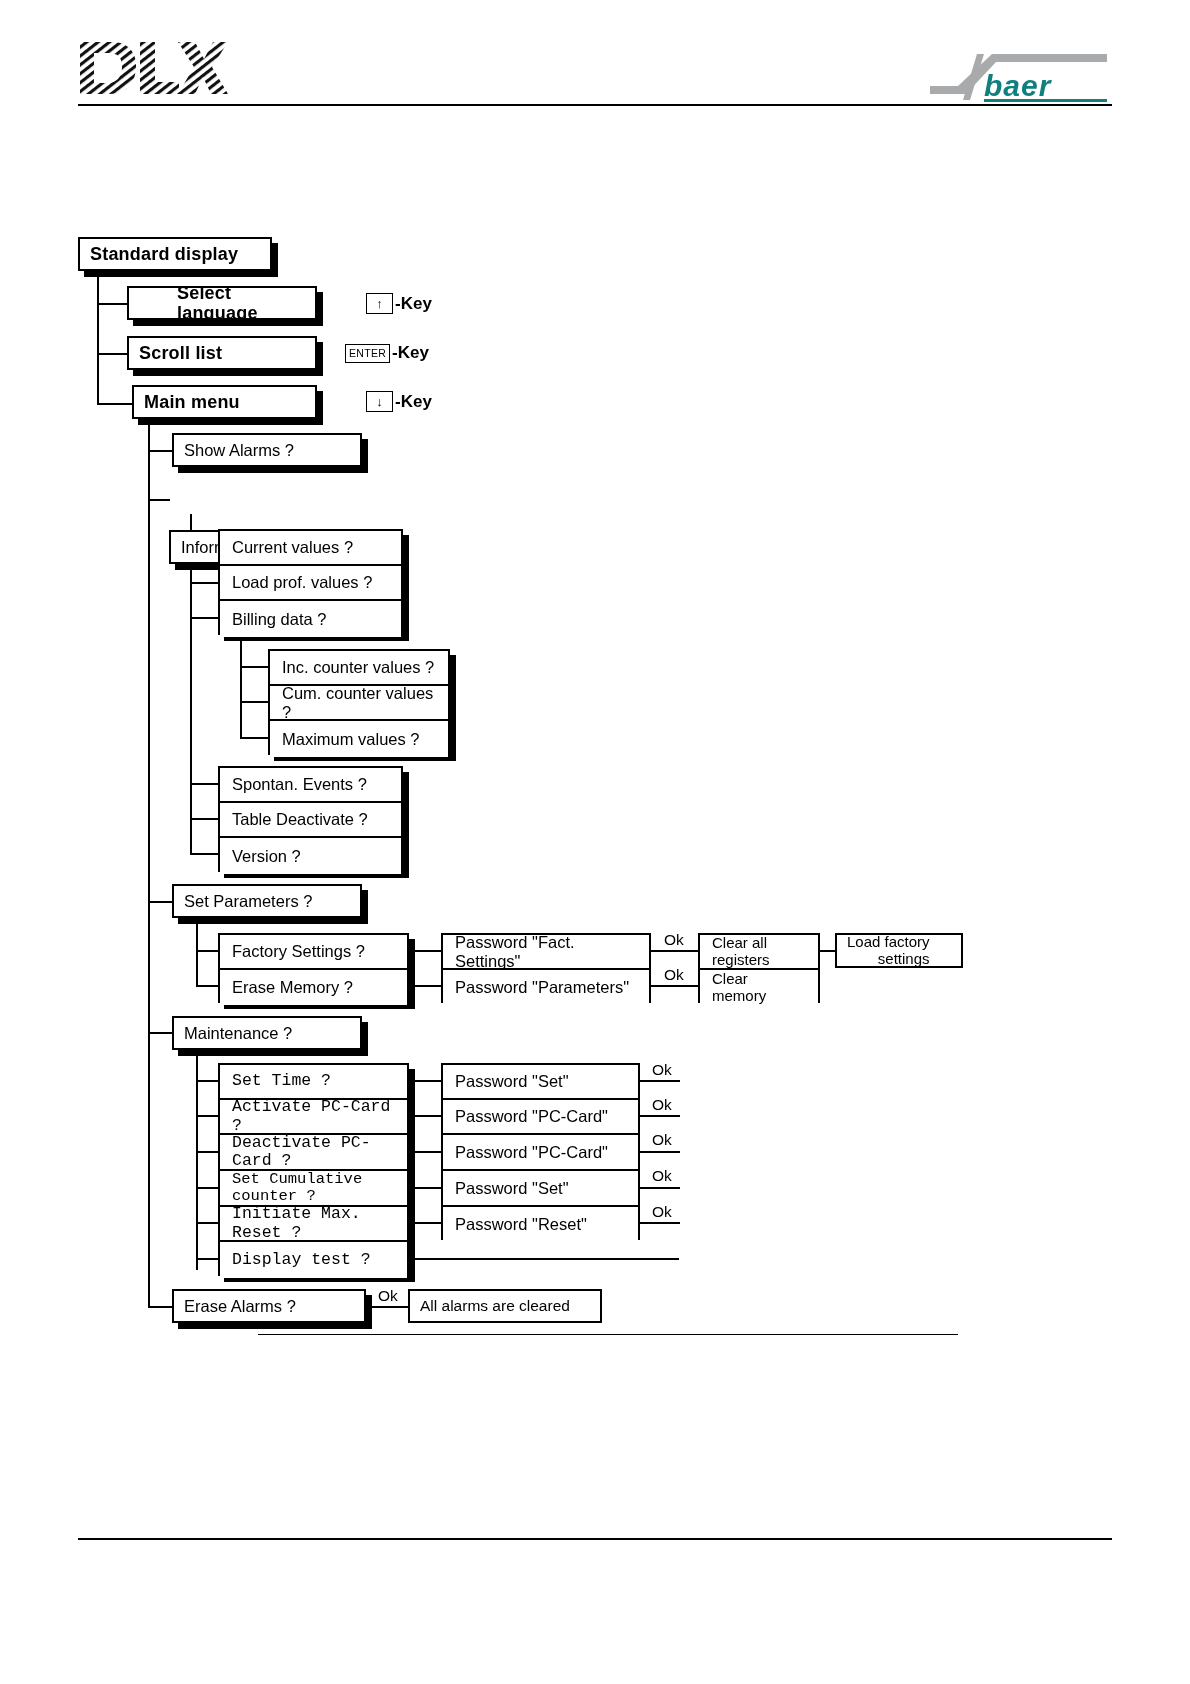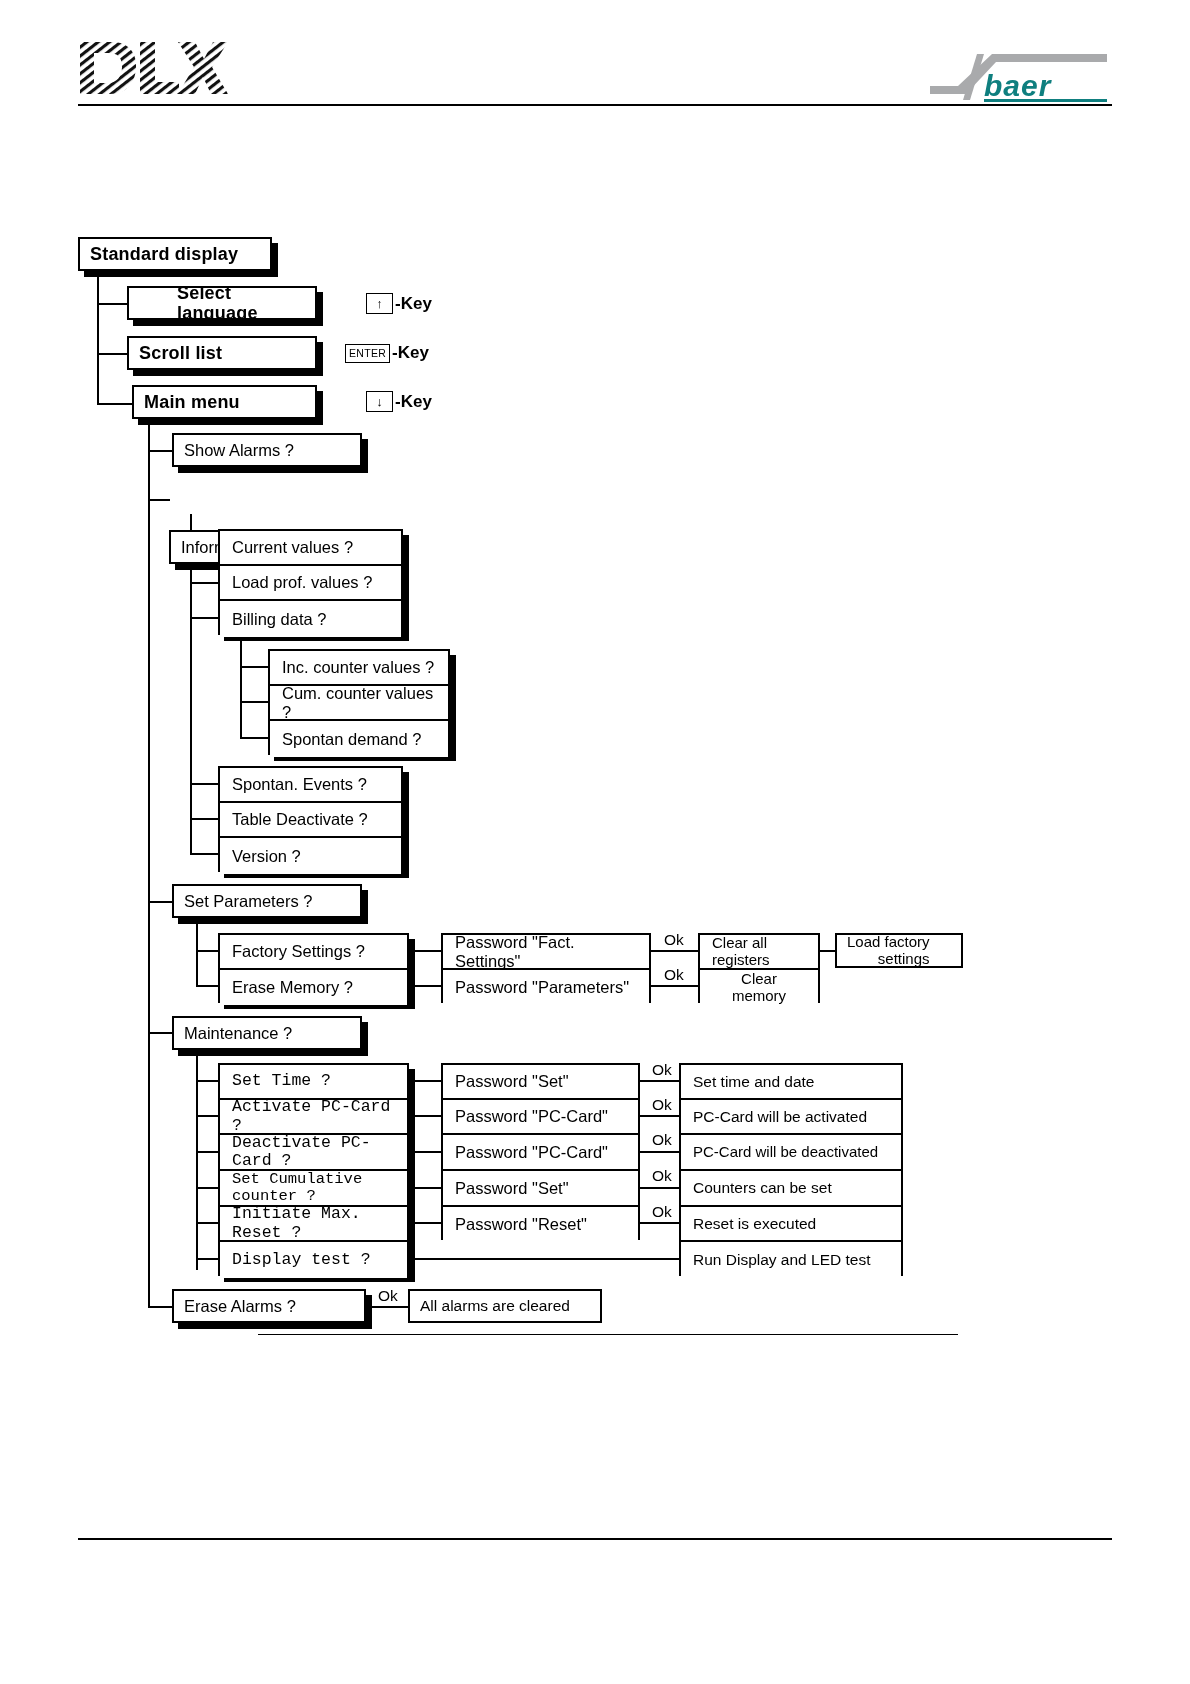--- a/index.html
+++ b/index.html
@@ -204,21 +204,21 @@
 
   <div class="group" style="left:218px;top:529px;width:185px;height:106px;">
     <div class="row" style="height:35px;">Current values ?</div>
     <div class="row" style="height:35px;">Load prof. values ?</div>
     <div class="row" style="height:36px;">Billing data ?</div>
   </div>
 
   <div class="group" style="left:268px;top:649px;width:182px;height:106px;">
     <div class="row" style="height:35px;">Inc. counter values ?</div>
     <div class="row" style="height:35px;">Cum. counter values ?</div>
-    <div class="row" style="height:36px;">Spontan demand ?</div>
+    <div class="row" style="height:36px;">Maximum values ?</div>
   </div>
 
   <div class="group" style="left:218px;top:766px;width:185px;height:106px;">
     <div class="row" style="height:35px;">Spontan. Events ?</div>
     <div class="row" style="height:35px;">Table Deactivate ?</div>
     <div class="row" style="height:36px;">Version ?</div>
   </div>
 
   <div class="box" style="left:172px;top:884px;width:190px;height:34px;">Set Parameters ?</div>
 
@@ -228,21 +228,21 @@
   </div>
 
   <div class="group flat" style="left:441px;top:933px;width:210px;height:70px;">
     <div class="row" style="height:35px;">Password "Fact. Settings"</div>
     <div class="row" style="height:35px;">Password "Parameters"</div>
   </div>
 
   <div class="group flat" style="left:698px;top:933px;width:122px;height:70px;">
     <div class="row" style="height:35px;font-size:15px;">Clear all
 registers</div>
-    <div class="row" style="height:35px;font-size:15px;text-align:center;">Clear memory</div>
+    <div class="row" style="height:35px;font-size:15px;">Clear memory</div>
   </div>
 
   <div class="box nosh" style="left:835px;top:933px;width:128px;height:35px;
        font-size:15px;align-items:center;text-align:right;">Load factory
 settings</div>
 
   <div class="ok" style="left:662px;top:932px;">Ok</div>
   <div class="ok" style="left:662px;top:967px;">Ok</div>
 
   <div class="box" style="left:172px;top:1016px;width:190px;height:34px;">Maintenance ?</div>
@@ -257,28 +257,20 @@
   </div>
 
   <div class="group flat" style="left:441px;top:1063px;width:199px;height:177px;">
     <div class="row" style="height:35px;">Password "Set"</div>
     <div class="row" style="height:35px;">Password "PC-Card"</div>
     <div class="row" style="height:36px;">Password "PC-Card"</div>
     <div class="row" style="height:36px;">Password "Set"</div>
     <div class="row" style="height:35px;">Password "Reset"</div>
   </div>
 
-  <div class="group flat" style="left:679px;top:1063px;width:224px;height:213px;">
-    <div class="row" style="height:35px;font-size:15.5px;">Set time and date</div>
-    <div class="row" style="height:35px;font-size:15.5px;">PC-Card will be activated</div>
-    <div class="row" style="height:36px;font-size:15px;">PC-Card will be deactivated</div>
-    <div class="row" style="height:36px;font-size:15.5px;">Counters can be set</div>
-    <div class="row" style="height:35px;font-size:15.5px;">Reset is executed</div>
-    <div class="row" style="height:36px;font-size:15.5px;">Run Display and LED test</div>
-  </div>
 
   <div class="ok" style="left:650px;top:1062px;">Ok</div>
   <div class="ok" style="left:650px;top:1097px;">Ok</div>
   <div class="ok" style="left:650px;top:1132px;">Ok</div>
   <div class="ok" style="left:650px;top:1168px;">Ok</div>
   <div class="ok" style="left:650px;top:1204px;">Ok</div>
 
   <div class="box" style="left:172px;top:1289px;width:194px;height:34px;">Erase Alarms ?</div>
   <div class="box nosh" style="left:408px;top:1289px;width:194px;height:34px;
        font-size:15.5px;padding-left:10px;">All alarms are cleared</div>

